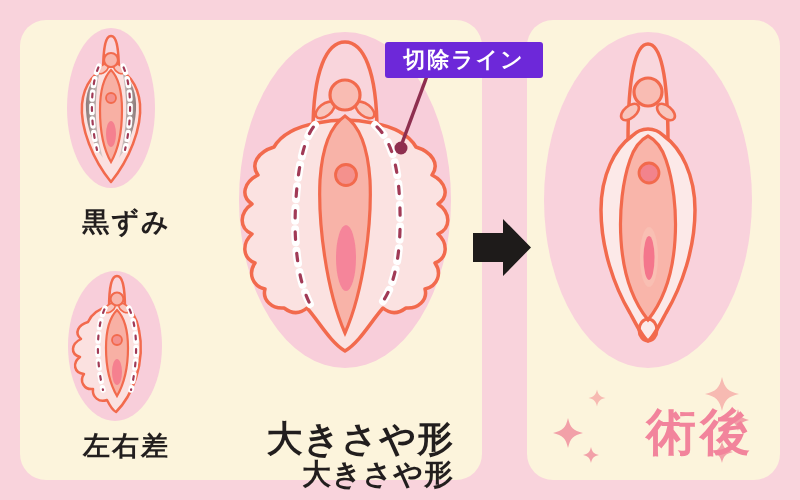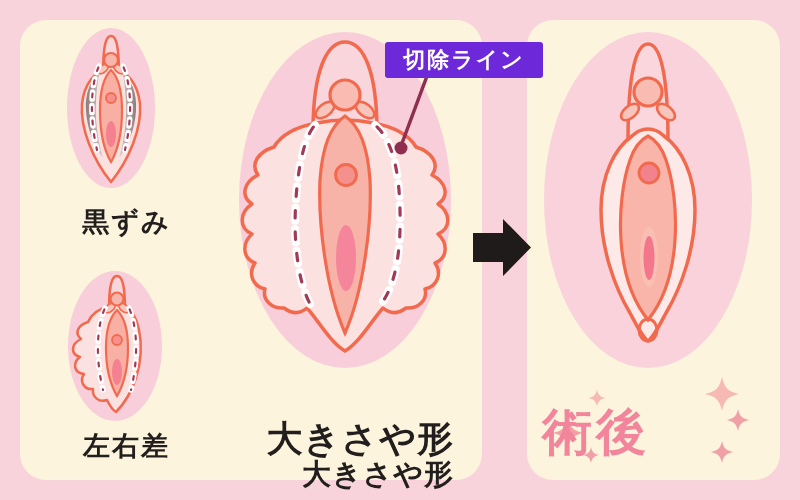--- a/index.html
+++ b/index.html
@@ -7,21 +7,21 @@
   .page{position:relative;width:800px;height:500px;background:#F9D3DC;overflow:hidden;}
   .panel{position:absolute;top:20px;height:460px;background:#FCF4DC;border-radius:26px;}
   .panel-before{left:20px;width:462px;}
   .panel-after{left:527px;width:253px;}
   .illus{position:absolute;display:block;}
   .concern-label{position:absolute;color:#221E1E;font-weight:800;font-size:27px;text-align:center;letter-spacing:2px;}
   .caption{position:absolute;left:238px;top:374px;width:216px;text-align:right;color:#221E1E;font-weight:800;line-height:1.08;margin-top:46px;}
   .caption .cap1{font-size:36px;letter-spacing:1px;display:block;}
   .caption .cap2{font-size:29px;letter-spacing:1px;display:block;}
   .excision-box{position:absolute;left:385px;top:42px;width:158px;height:36px;background:#6d28d9;border-radius:3px;color:#FFFFFF;font-size:22px;font-weight:700;letter-spacing:2px;display:flex;align-items:center;justify-content:center;z-index:6;}
-  .after-label{position:absolute;left:542px;top:399px;width:212px;text-align:left;color:#F2849C;font-weight:800;font-size:50px;letter-spacing:4px;z-index:3;}
+  .after-label{position:absolute;left:542px;top:399px;width:212px;text-align:right;color:#F2849C;font-weight:800;font-size:50px;letter-spacing:4px;z-index:3;}
   .overlay{position:absolute;left:0;top:0;z-index:5;pointer-events:none;}
   .sparkles{position:absolute;left:540px;top:372px;z-index:2;pointer-events:none;}
   
   .dash-casing{fill:none;stroke:#FFFFFF;stroke-linecap:round;}
   .dash-core{fill:none;stroke:#A13A56;stroke-linecap:round;}
   .dcs{stroke-width:5.5;stroke-dasharray:7 6.5;}
   .dms{stroke-width:2.2;stroke-dasharray:3.8 9.7;stroke-dashoffset:-1.6;}
   .dcl{stroke-width:8;stroke-dasharray:13 8.5;}
   .dml{stroke-width:3.2;stroke-dasharray:7.4 14.1;stroke-dashoffset:-2.8;}
   .oline{fill:none;stroke:#F26A4D;stroke-linejoin:round;stroke-linecap:round;}

